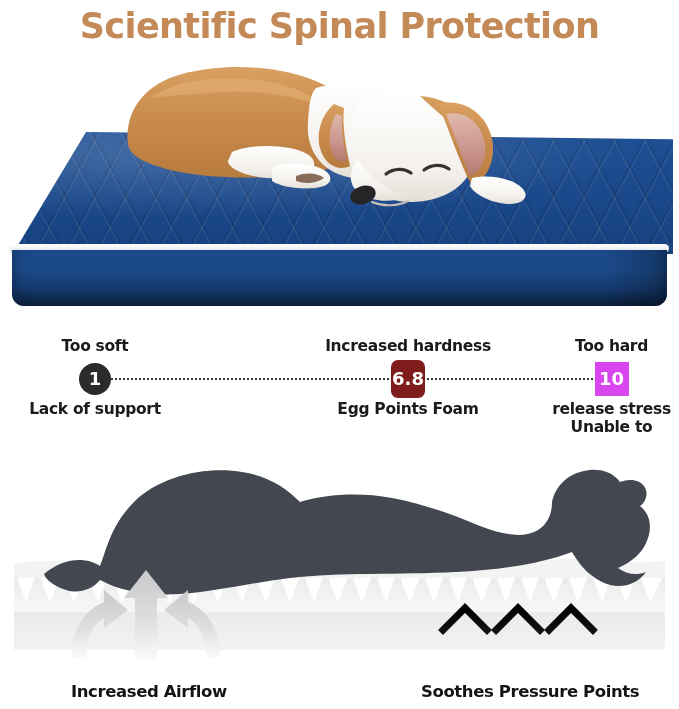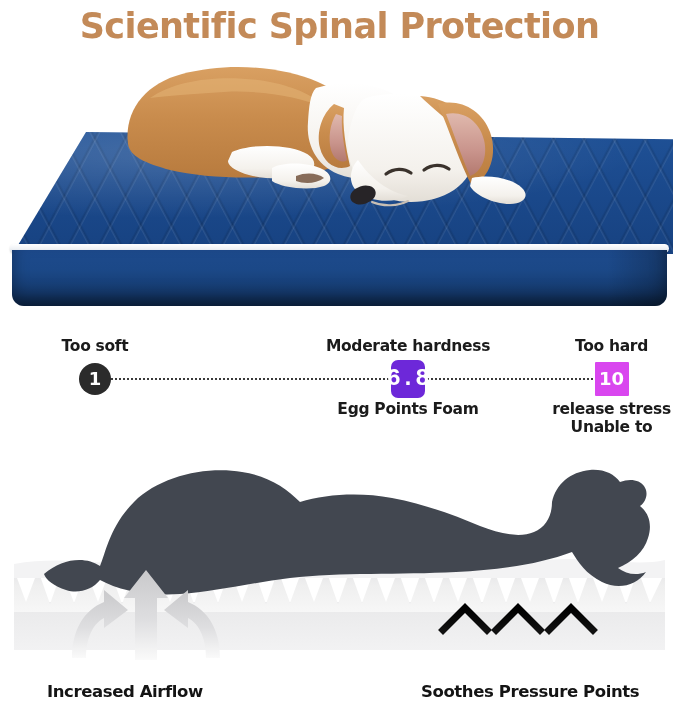--- a/index.html
+++ b/index.html
@@ -184,23 +184,22 @@
   }
   .badge-circle {
     width: 32px; height: 32px;
     border-radius: 50%;
     background: #2b2b2b;
     font-size: 18px;
   }
   .badge-soft {
     width: 34px; height: 38px;
     border-radius: 7px;
-    background: #6d28d9;
-    font-size: 24px;
-    font-family: Liberation Mono, monospace;
+    background: #7f1d1d;
+    font-size: 18px;
   }
   .badge-hard {
     width: 34px; height: 34px;
     border-radius: 1px;
     background: #d946ef;
     font-size: 18px;
   }
   
   .col-soft { left: 10px;  top: 8px; width: 170px; }
   .col-mod  { left: 306px; top: 8px; width: 204px; }
@@ -226,21 +225,21 @@
   .caption {
     position: absolute;
     font-family: "DejaVu Sans", sans-serif;
     font-size: 16.5px;
     font-weight: bold;
     letter-spacing: -0.4px;
     color: #141414;
     white-space: nowrap;
     line-height: 1;
   }
-  .cap-left  { left: 47px;  top: 2px; }
+  .cap-left  { left: 71px;  top: 2px; }
   .cap-right { left: 405px; top: 2px; margin-left: 16px; }
 </style>
 </head>
 <body>
 
 <div class="title-bar">
   <div class="title-text">Scientific Spinal Protection</div>
 </div>
 
 <div class="hero">
@@ -328,24 +327,25 @@
 
 <div class="scale">
 
   <div class="scale-line"></div>
 
   <div class="scale-col col-soft">
     <div class="cap">Too soft</div>
     <div class="badge-row">
       <div class="badge badge-circle">1</div>
     </div>
+    <div class="sub">Lack of support</div>
   </div>
 
   <div class="scale-col col-mod">
-    <div class="cap">Moderate hardness</div>
+    <div class="cap">Increased hardness</div>
     <div class="badge-row">
       <div class="badge badge-soft">6.8</div>
     </div>
     <div class="sub">Egg Points Foam</div>
   </div>
 
   <div class="scale-col col-hard">
     <div class="cap">Too hard</div>
     <div class="badge-row">
       <div class="badge badge-hard">10</div>

